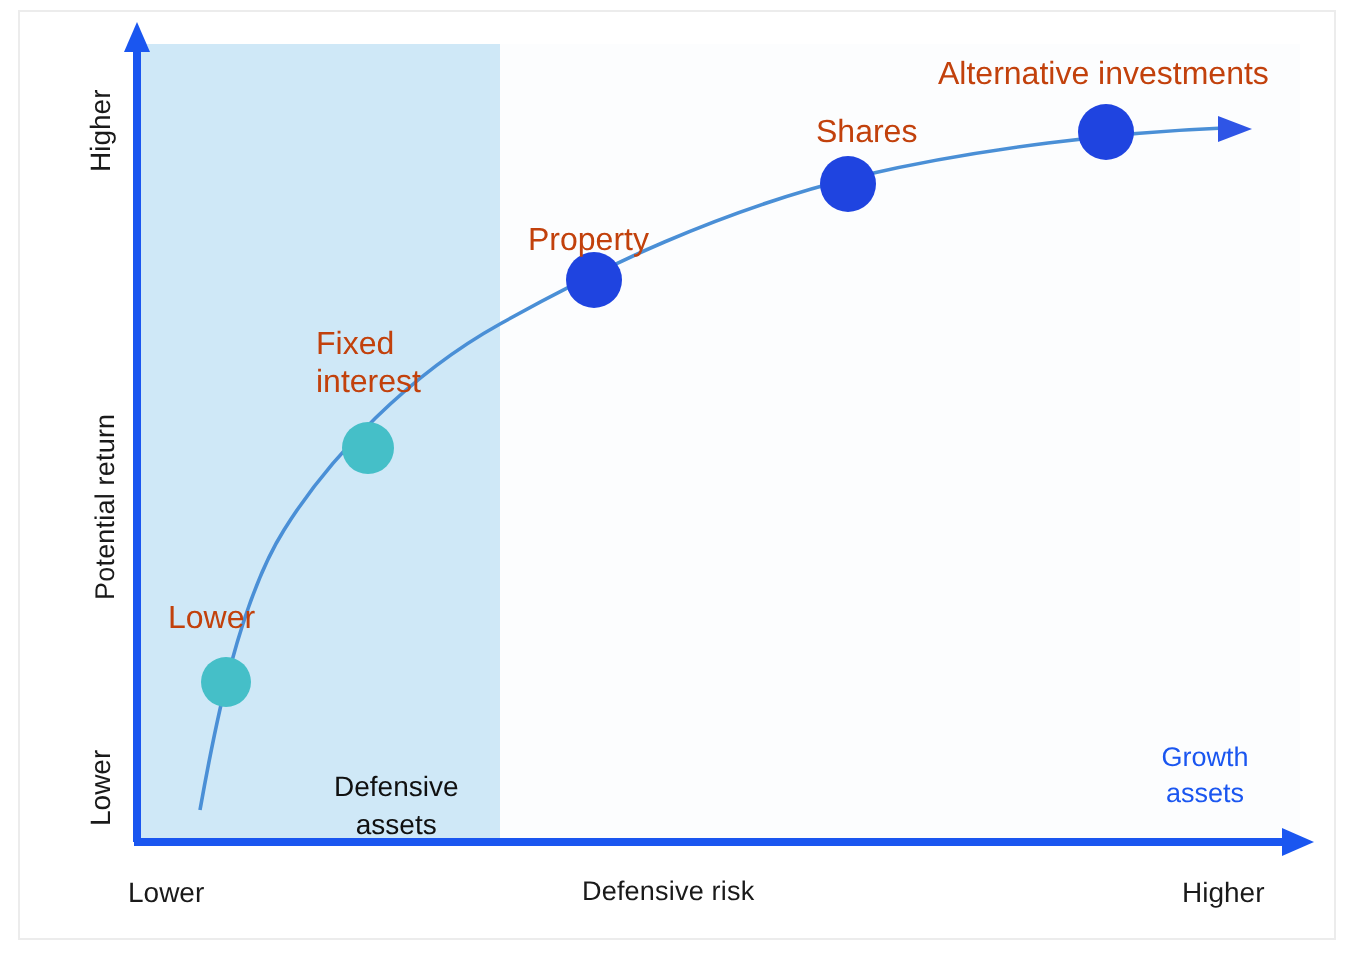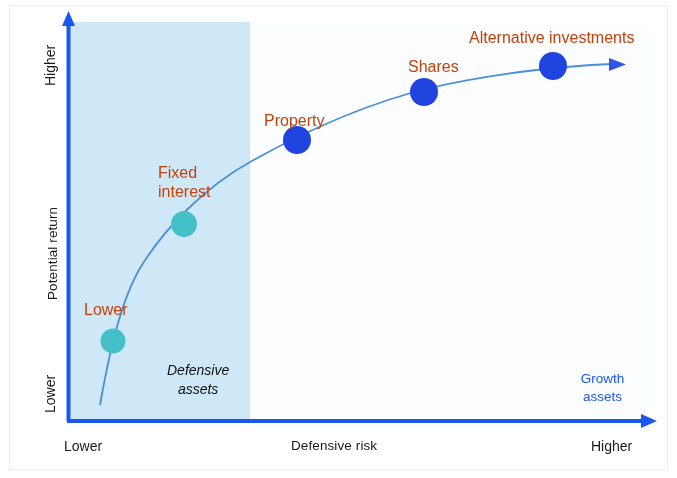--- a/index.html
+++ b/index.html
@@ -121,21 +121,21 @@
   <span>Fixed</span><br>
   <span>interest</span>
 </div>
 
 <div class="point-label" style="left: 264px; top: 98px; margin-top: 13px;">Property</div>
 
 <div class="point-label" style="left: 408px; top: 57px;">Shares</div>
 
 <div class="point-label" style="left: 469px; top: 28px;">Alternative investments</div>
 
-<div class="region-label" style="left: 167px; top: 361px; font-style: italic;">
+<div class="region-label" style="left: 167px; top: 384px;">
   <span>Defensive</span><br>
   <span>assets</span>
 </div>
 
 <div class="growth-label" style="left: 560px; top: 370px; width: 85px;">
   <span>Growth</span><br>
   <span>assets</span>
 </div>
 
 </body></html>

